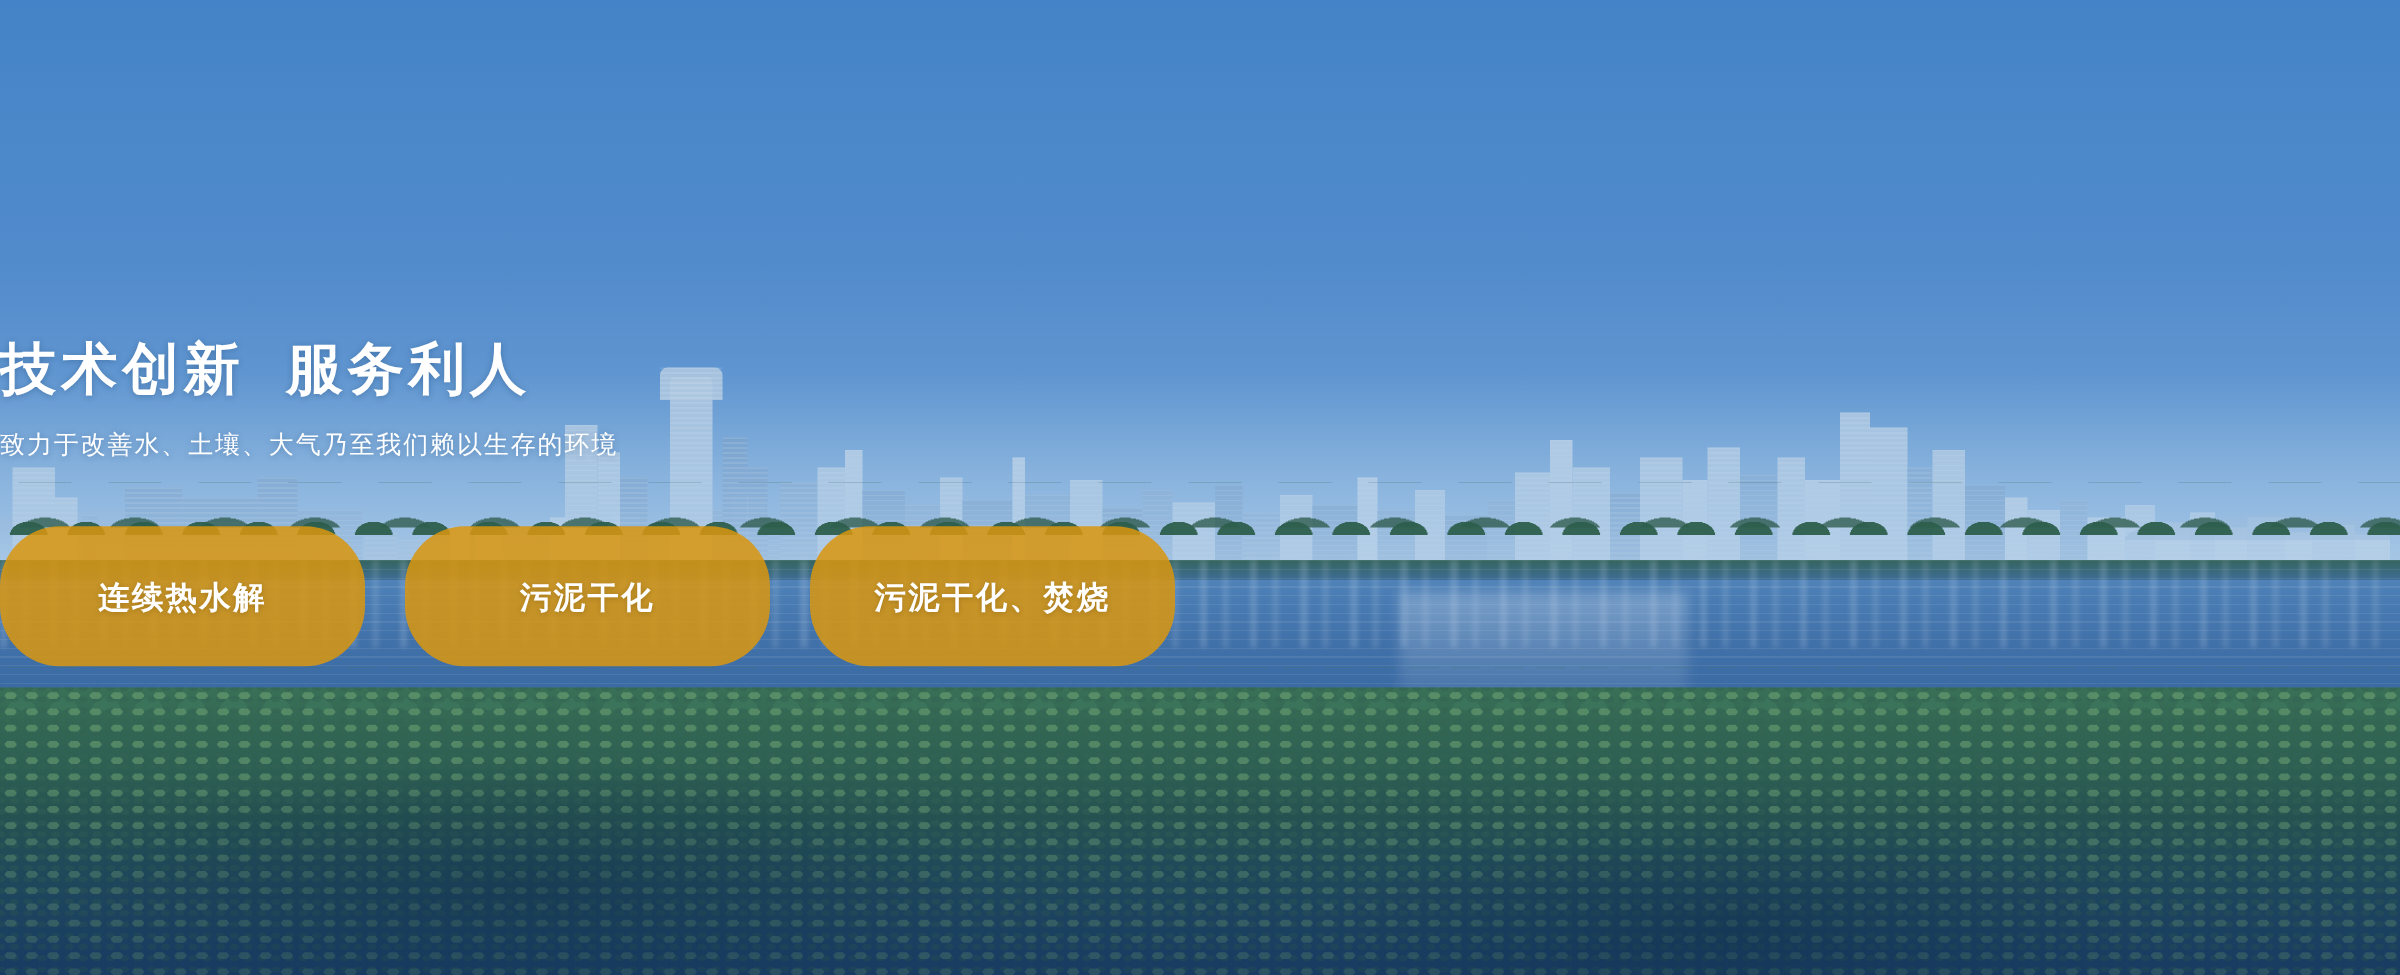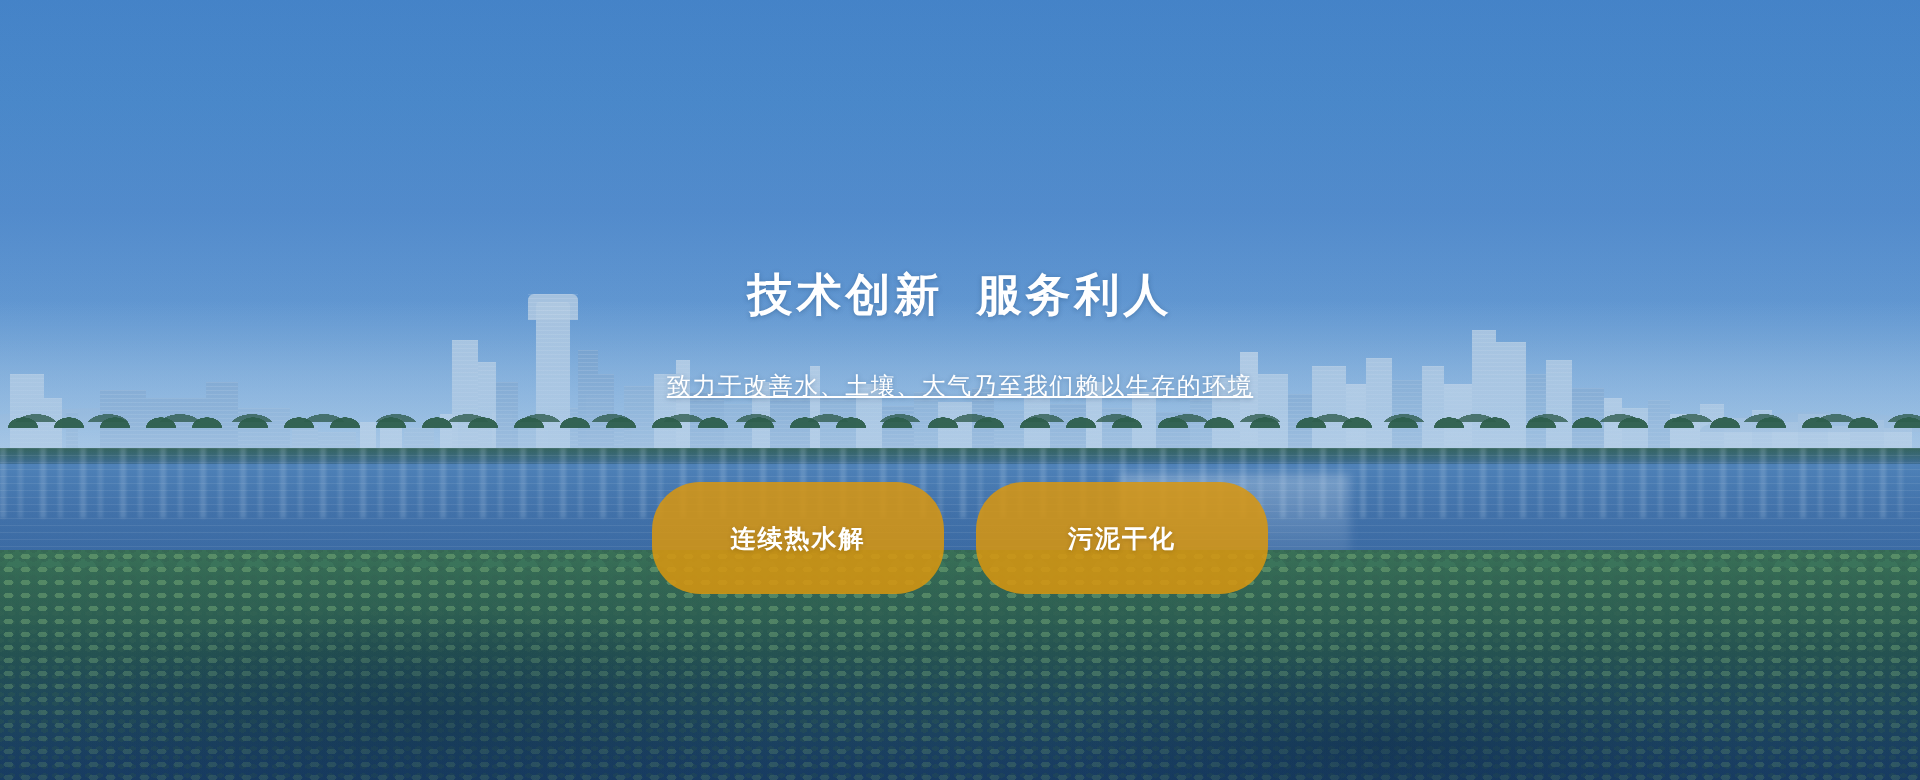--- a/index.html
+++ b/index.html
@@ -114,33 +114,32 @@
   
   .tint{
     position:absolute; inset:0;
     background:linear-gradient(to bottom, rgba(40,96,170,.10) 0%, rgba(30,80,150,.05) 55%, rgba(24,66,128,.22) 100%);
     pointer-events:none;
   }
 
   
   .content{
     position:absolute; inset:0;
-    display:flex; flex-direction:column; align-items:center;gap:28px;
+    display:flex; flex-direction:column; align-items:flex-start;
   }
   .hero-title{
     margin-top:265px;
     font-size:45px; font-weight:bold; color:#ffffff;
     letter-spacing:4px; white-space:pre;
     text-shadow:0 1px 5px rgba(20,55,95,.32);
   }
   .hero-sub{
     margin-top:17px;
-    font-size:24px; color:#ffffff; letter-spacing:1.5px;
+    font-size:20px; color:#ffffff; letter-spacing:1.5px;
     text-shadow:0 1px 5px rgba(20,55,95,.32);
-    text-decoration:underline;
   }
   .btn-row{
     margin-top:52px;
     display:flex; gap:32px;
   }
   .pill{
     width:292px; height:112px;
     border-radius:48px;
     display:flex; align-items:center; justify-content:center;
     color:#ffffff; font-size:25px; font-weight:bold; letter-spacing:2px;
@@ -261,16 +260,17 @@
   <div class="tint"></div>
 
   <div class="content">
     <div class="hero-title" style="color: rgb(255, 255, 255);">技术创新  服务利人</div>
 
     <div class="hero-sub" style="color: rgb(255, 255, 255);">致力于改善水、土壤、大气乃至我们赖以生存的环境</div>
 
     <div class="btn-row">
       <button class="pill" style="background: rgba(217, 150, 15, 0.86); color: rgb(255, 255, 255);">连续热水解</button>
       <button class="pill" style="background: rgba(217, 150, 15, 0.86); color: rgb(255, 255, 255);">污泥干化</button>
+      <button class="pill" style="background: rgba(217, 150, 15, 0.86); color: rgb(255, 255, 255);">污泥干化、焚烧</button>
     </div>
   </div>
 
 </div>
 
 </body></html>

